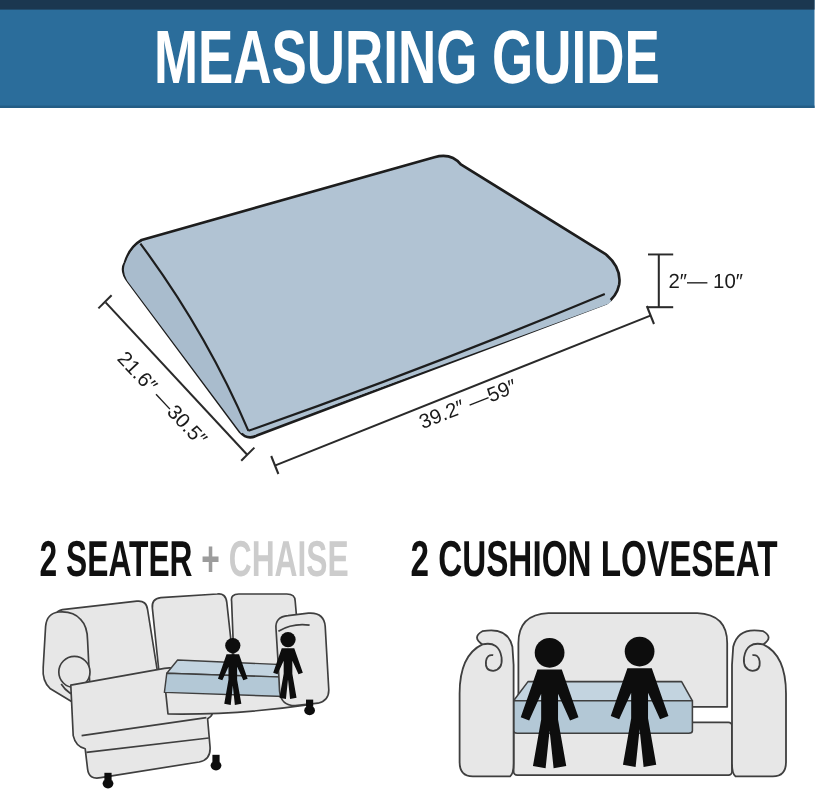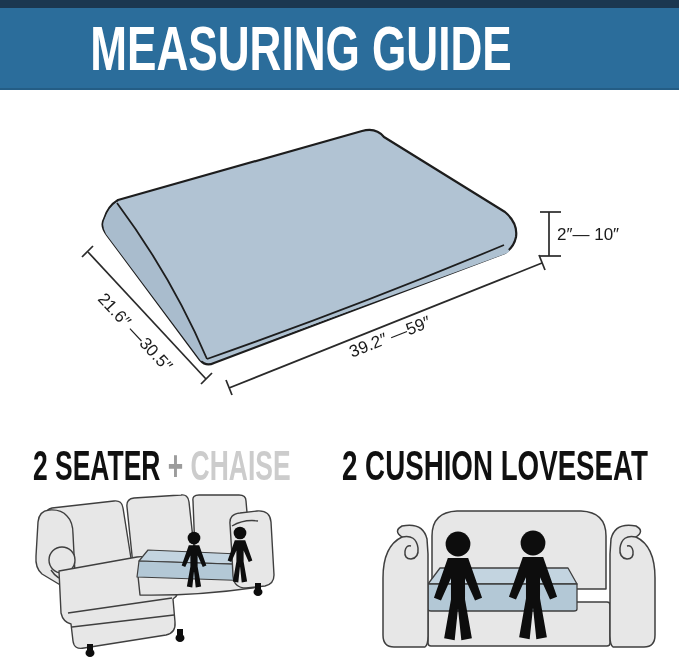--- a/index.html
+++ b/index.html
@@ -6,21 +6,21 @@
   .canvas {
     position:relative; width:679px; height:668px; background:#ffffff;
     overflow:hidden; font-family:"Liberation Sans", sans-serif;
   }
   
   .header {
     position:absolute; top:0; left:0; width:679px; height:80px;
     background:#2b6d9b;
     border-top:8px solid #1b3750;
     border-bottom:2px solid #245d85;
-    display:flex; align-items:center; 
+    display:flex; align-items:center; justify-content:center;
   }
   .header-title {
     color:#ffffff; font-weight:bold; font-size:63px; line-height:1;
     letter-spacing:0px; white-space:nowrap;
     transform:scaleX(0.70); transform-origin:center center;
   }
   
   .cushion-svg { position:absolute; left:0; top:95px; }
   .dim-label { font-family:"Liberation Sans", sans-serif; fill:#1a1a1a; }
   

